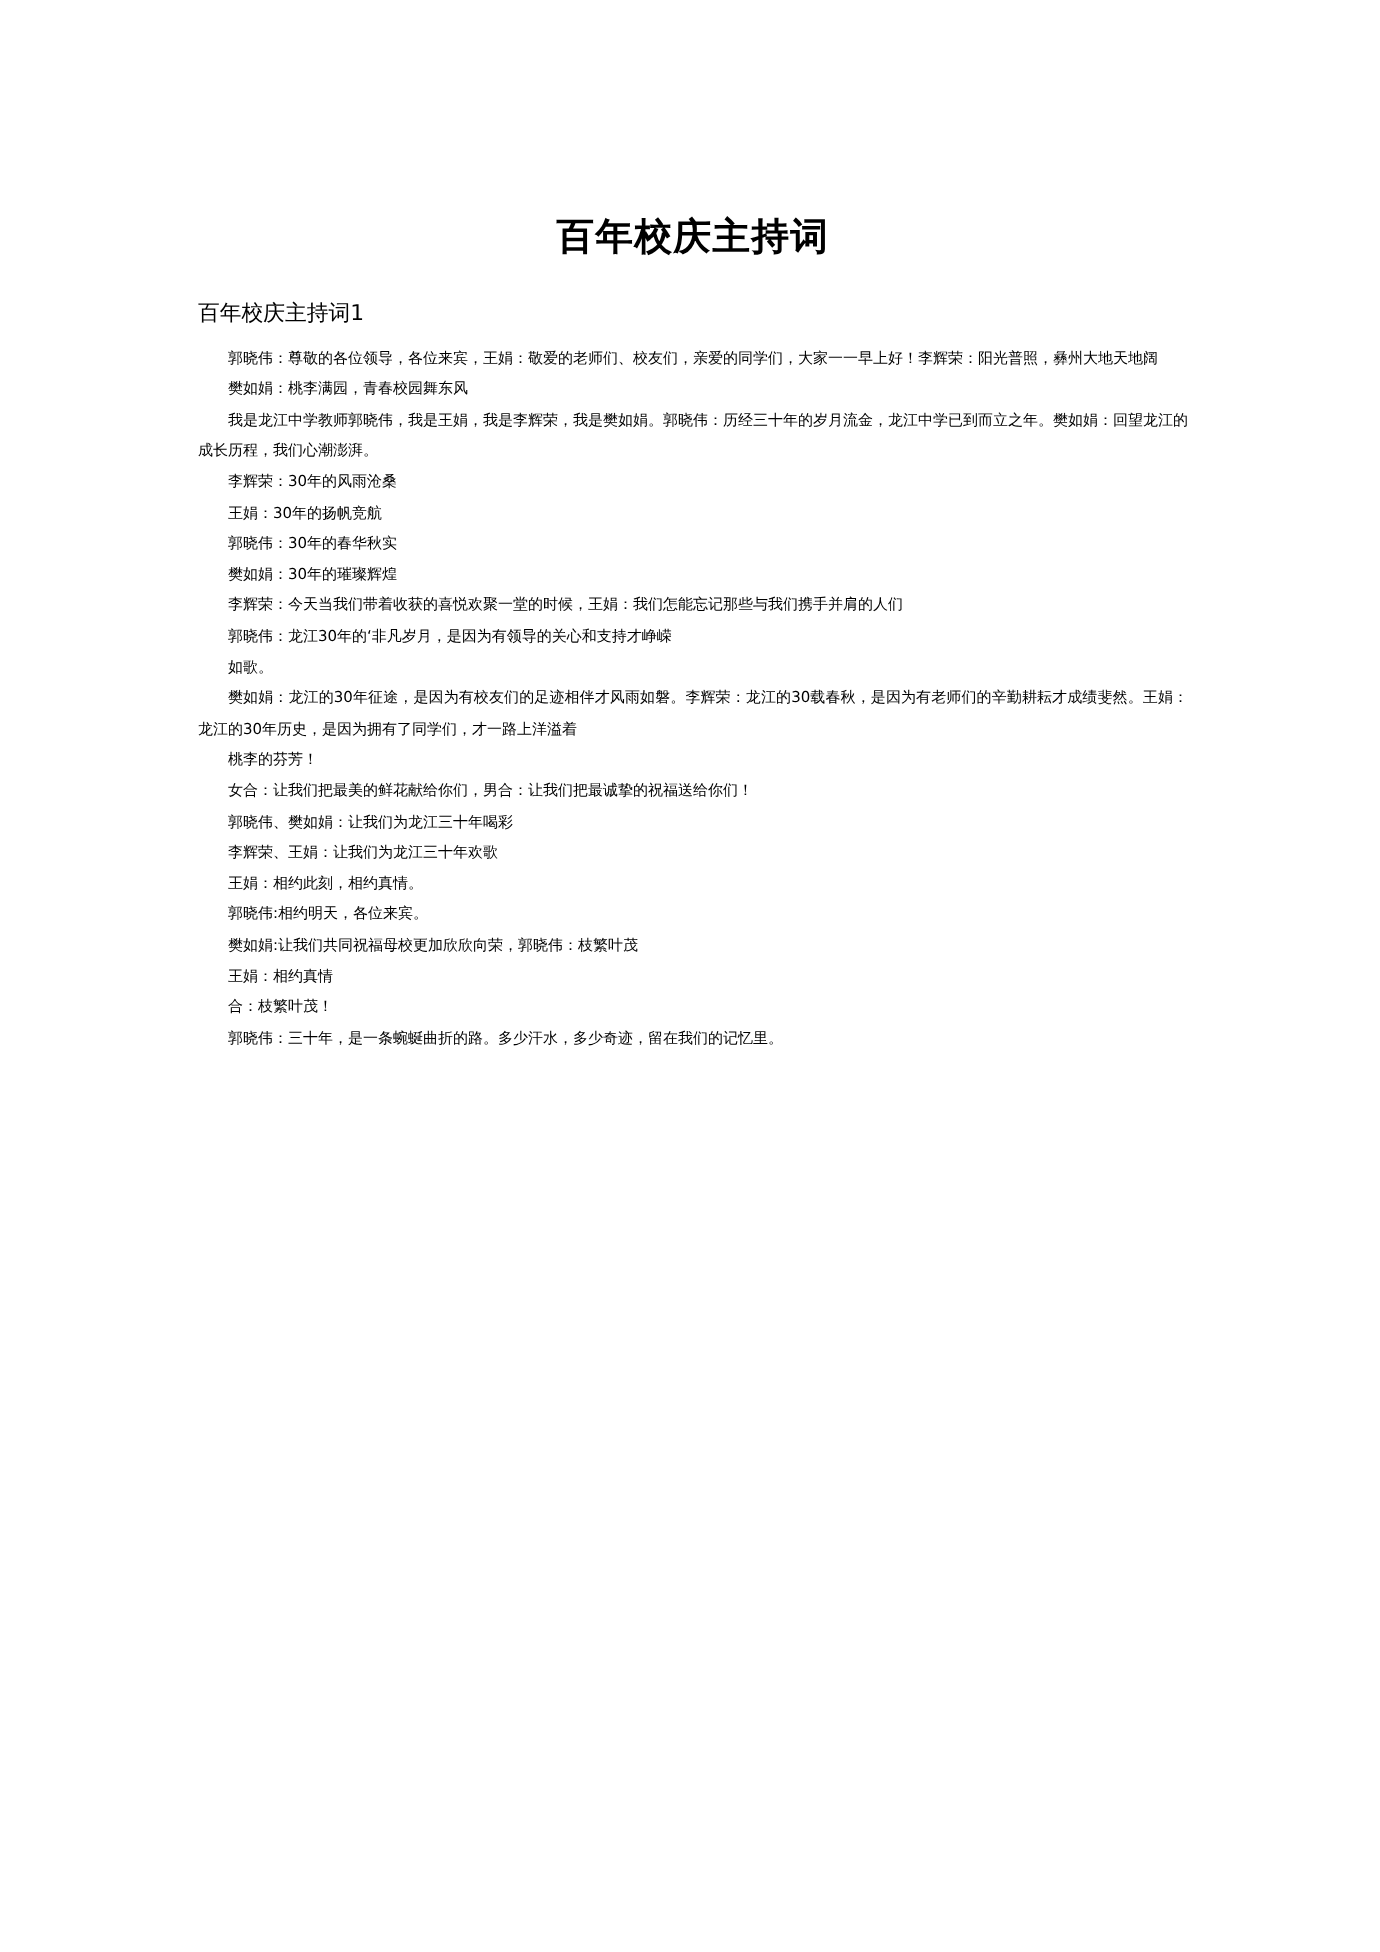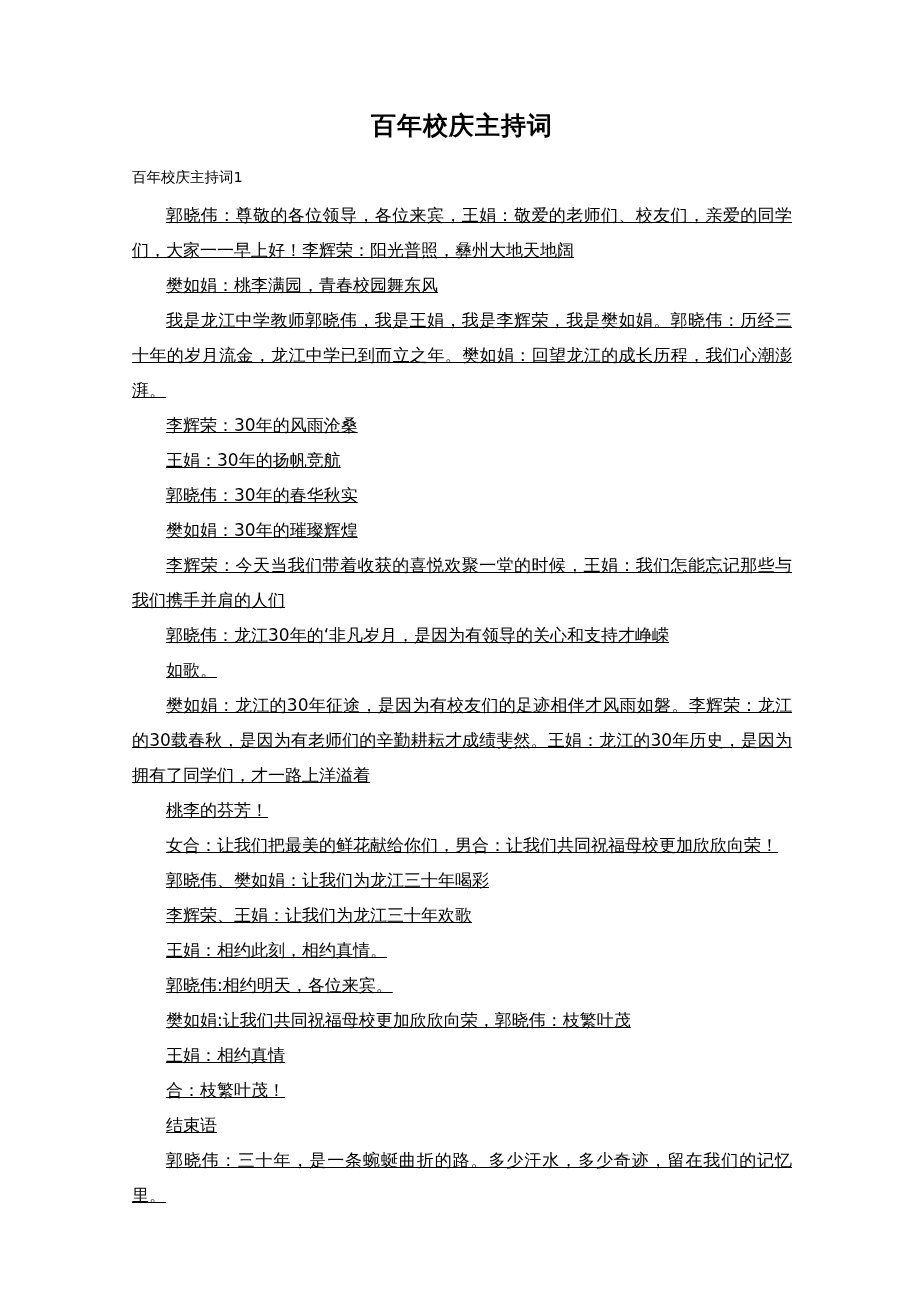--- a/index.html
+++ b/index.html
@@ -13,46 +13,46 @@
     font-family: "Liberation Serif", "DejaVu Serif", serif;
     color: #000000;
     overflow: hidden;
   }
   .page {
     width: 920px;
     height: 1133px;
     box-sizing: border-box;
     padding: 108px 128px 0 132px;
     position: relative;
+    margin-top: 32px;
   }
   .doc-title {
     font-family: "DejaVu Sans", "Liberation Sans", sans-serif;
     font-size: 25px;
     font-weight: bold;
     text-align: center;
     letter-spacing: 1px;
     margin: 0 0 22px 0;
     line-height: 1.4;
   }
   .subhead {
     font-family: "DejaVu Sans", "Liberation Sans", sans-serif;
     font-size: 14.5px;
     line-height: 1.7;
     margin: 0 0 8px 0;
     text-align: justify;
   }
   p.para {
     font-family: "DejaVu Sans", "Liberation Sans", sans-serif;
-    font-size: 17px;
+    font-size: 10px;
     line-height: 2.06;
     margin: 0;
     text-align: justify;
     text-justify: inter-ideograph;
     word-break: break-all;
-    text-decoration: underline;
   }
   p.indent {
     text-indent: 2em;
   }
 </style>
 </head>
 <body>
 
 <div class="page">
 
@@ -65,24 +65,23 @@
   <p class="para indent">我是龙江中学教师郭晓伟，我是王娟，我是李辉荣，我是樊如娟。郭晓伟：历经三十年的岁月流金，龙江中学已到而立之年。樊如娟：回望龙江的成长历程，我们心潮澎湃。</p>
   <p class="para indent">李辉荣：30年的风雨沧桑</p>
   <p class="para indent">王娟：30年的扬帆竞航</p>
   <p class="para indent">郭晓伟：30年的春华秋实</p>
   <p class="para indent">樊如娟：30年的璀璨辉煌</p>
   <p class="para indent">李辉荣：今天当我们带着收获的喜悦欢聚一堂的时候，王娟：我们怎能忘记那些与我们携手并肩的人们</p>
   <p class="para indent">郭晓伟：龙江30年的‘非凡岁月，是因为有领导的关心和支持才峥嵘</p>
   <p class="para indent">如歌。</p>
   <p class="para indent">樊如娟：龙江的30年征途，是因为有校友们的足迹相伴才风雨如磐。李辉荣：龙江的30载春秋，是因为有老师们的辛勤耕耘才成绩斐然。王娟：龙江的30年历史，是因为拥有了同学们，才一路上洋溢着</p>
   <p class="para indent">桃李的芬芳！</p>
-  <p class="para indent">女合：让我们把最美的鲜花献给你们，男合：让我们共同祝福母校更加欣欣向荣！</p>
+  <p class="para indent">女合：让我们把最美的鲜花献给你们，男合：让我们把最诚挚的祝福送给你们！</p>
   <p class="para indent">郭晓伟、樊如娟：让我们为龙江三十年喝彩</p>
   <p class="para indent">李辉荣、王娟：让我们为龙江三十年欢歌</p>
   <p class="para indent">王娟：相约此刻，相约真情。</p>
   <p class="para indent">郭晓伟:相约明天，各位来宾。</p>
   <p class="para indent">樊如娟:让我们共同祝福母校更加欣欣向荣，郭晓伟：枝繁叶茂</p>
   <p class="para indent">王娟：相约真情</p>
   <p class="para indent">合：枝繁叶茂！</p>
-  <p class="para indent">结束语</p>
   <p class="para indent">郭晓伟：三十年，是一条蜿蜒曲折的路。多少汗水，多少奇迹，留在我们的记忆里。</p>
 
 </div>
 
 </body></html>

